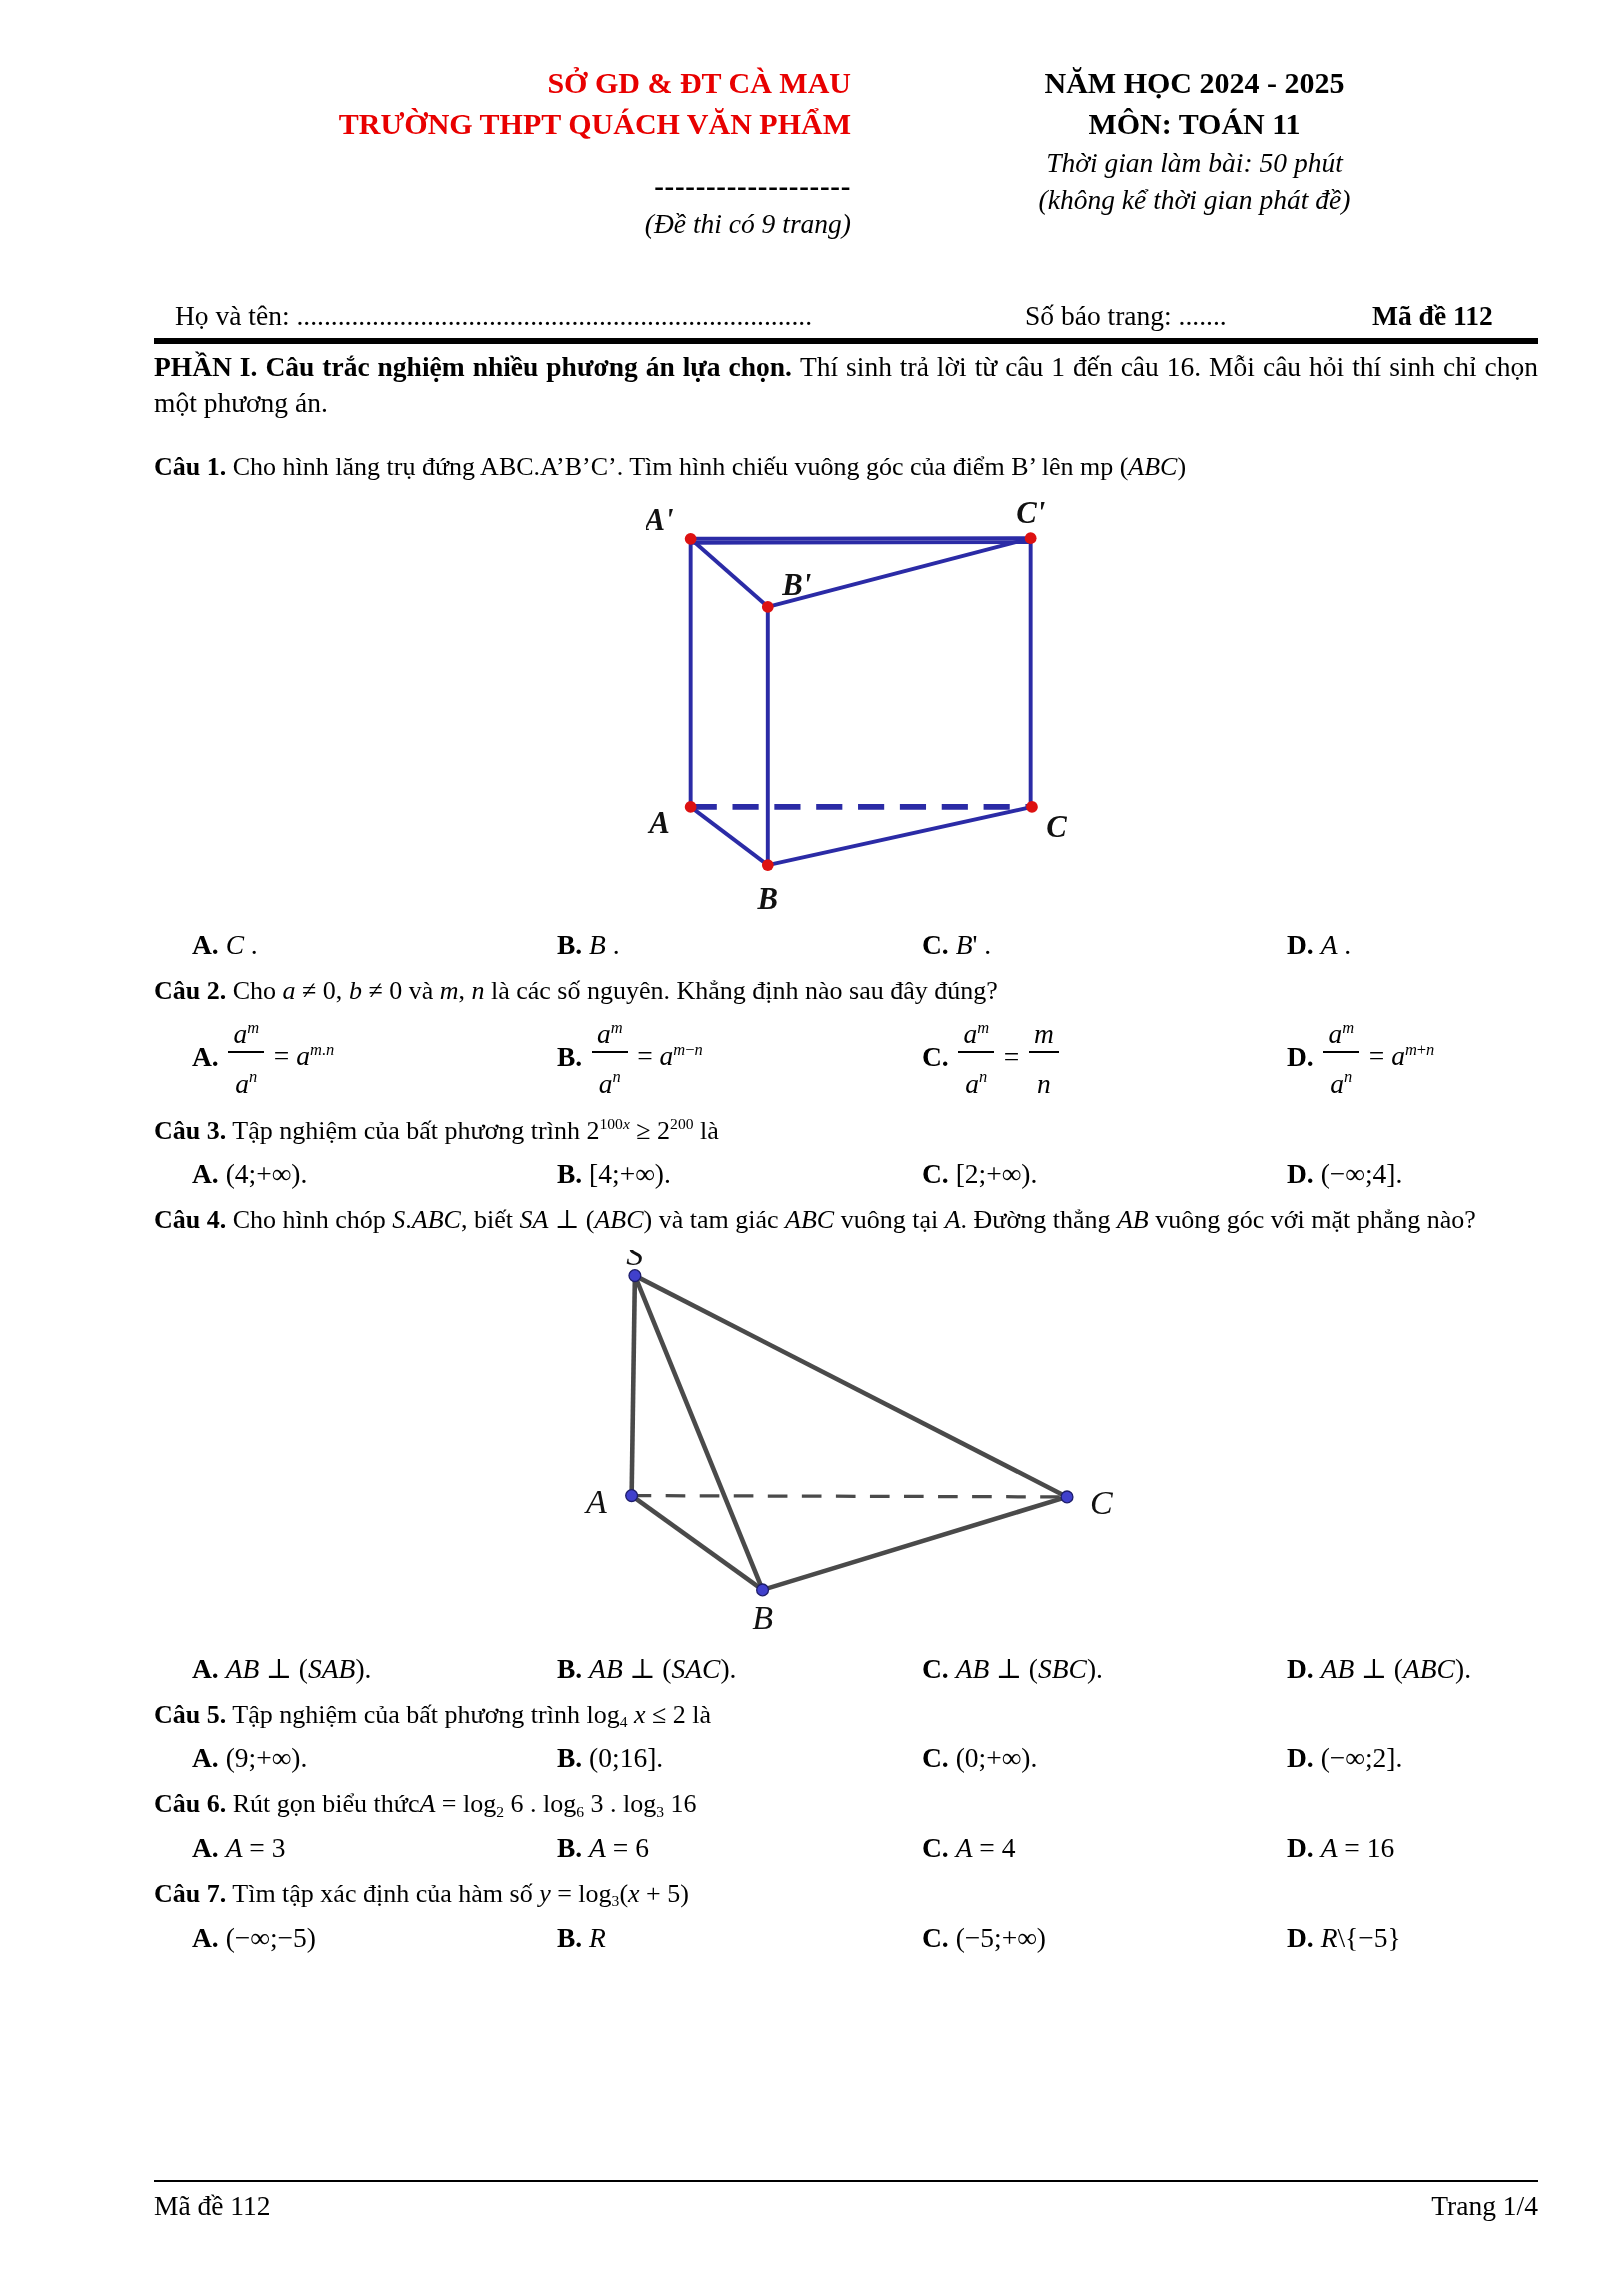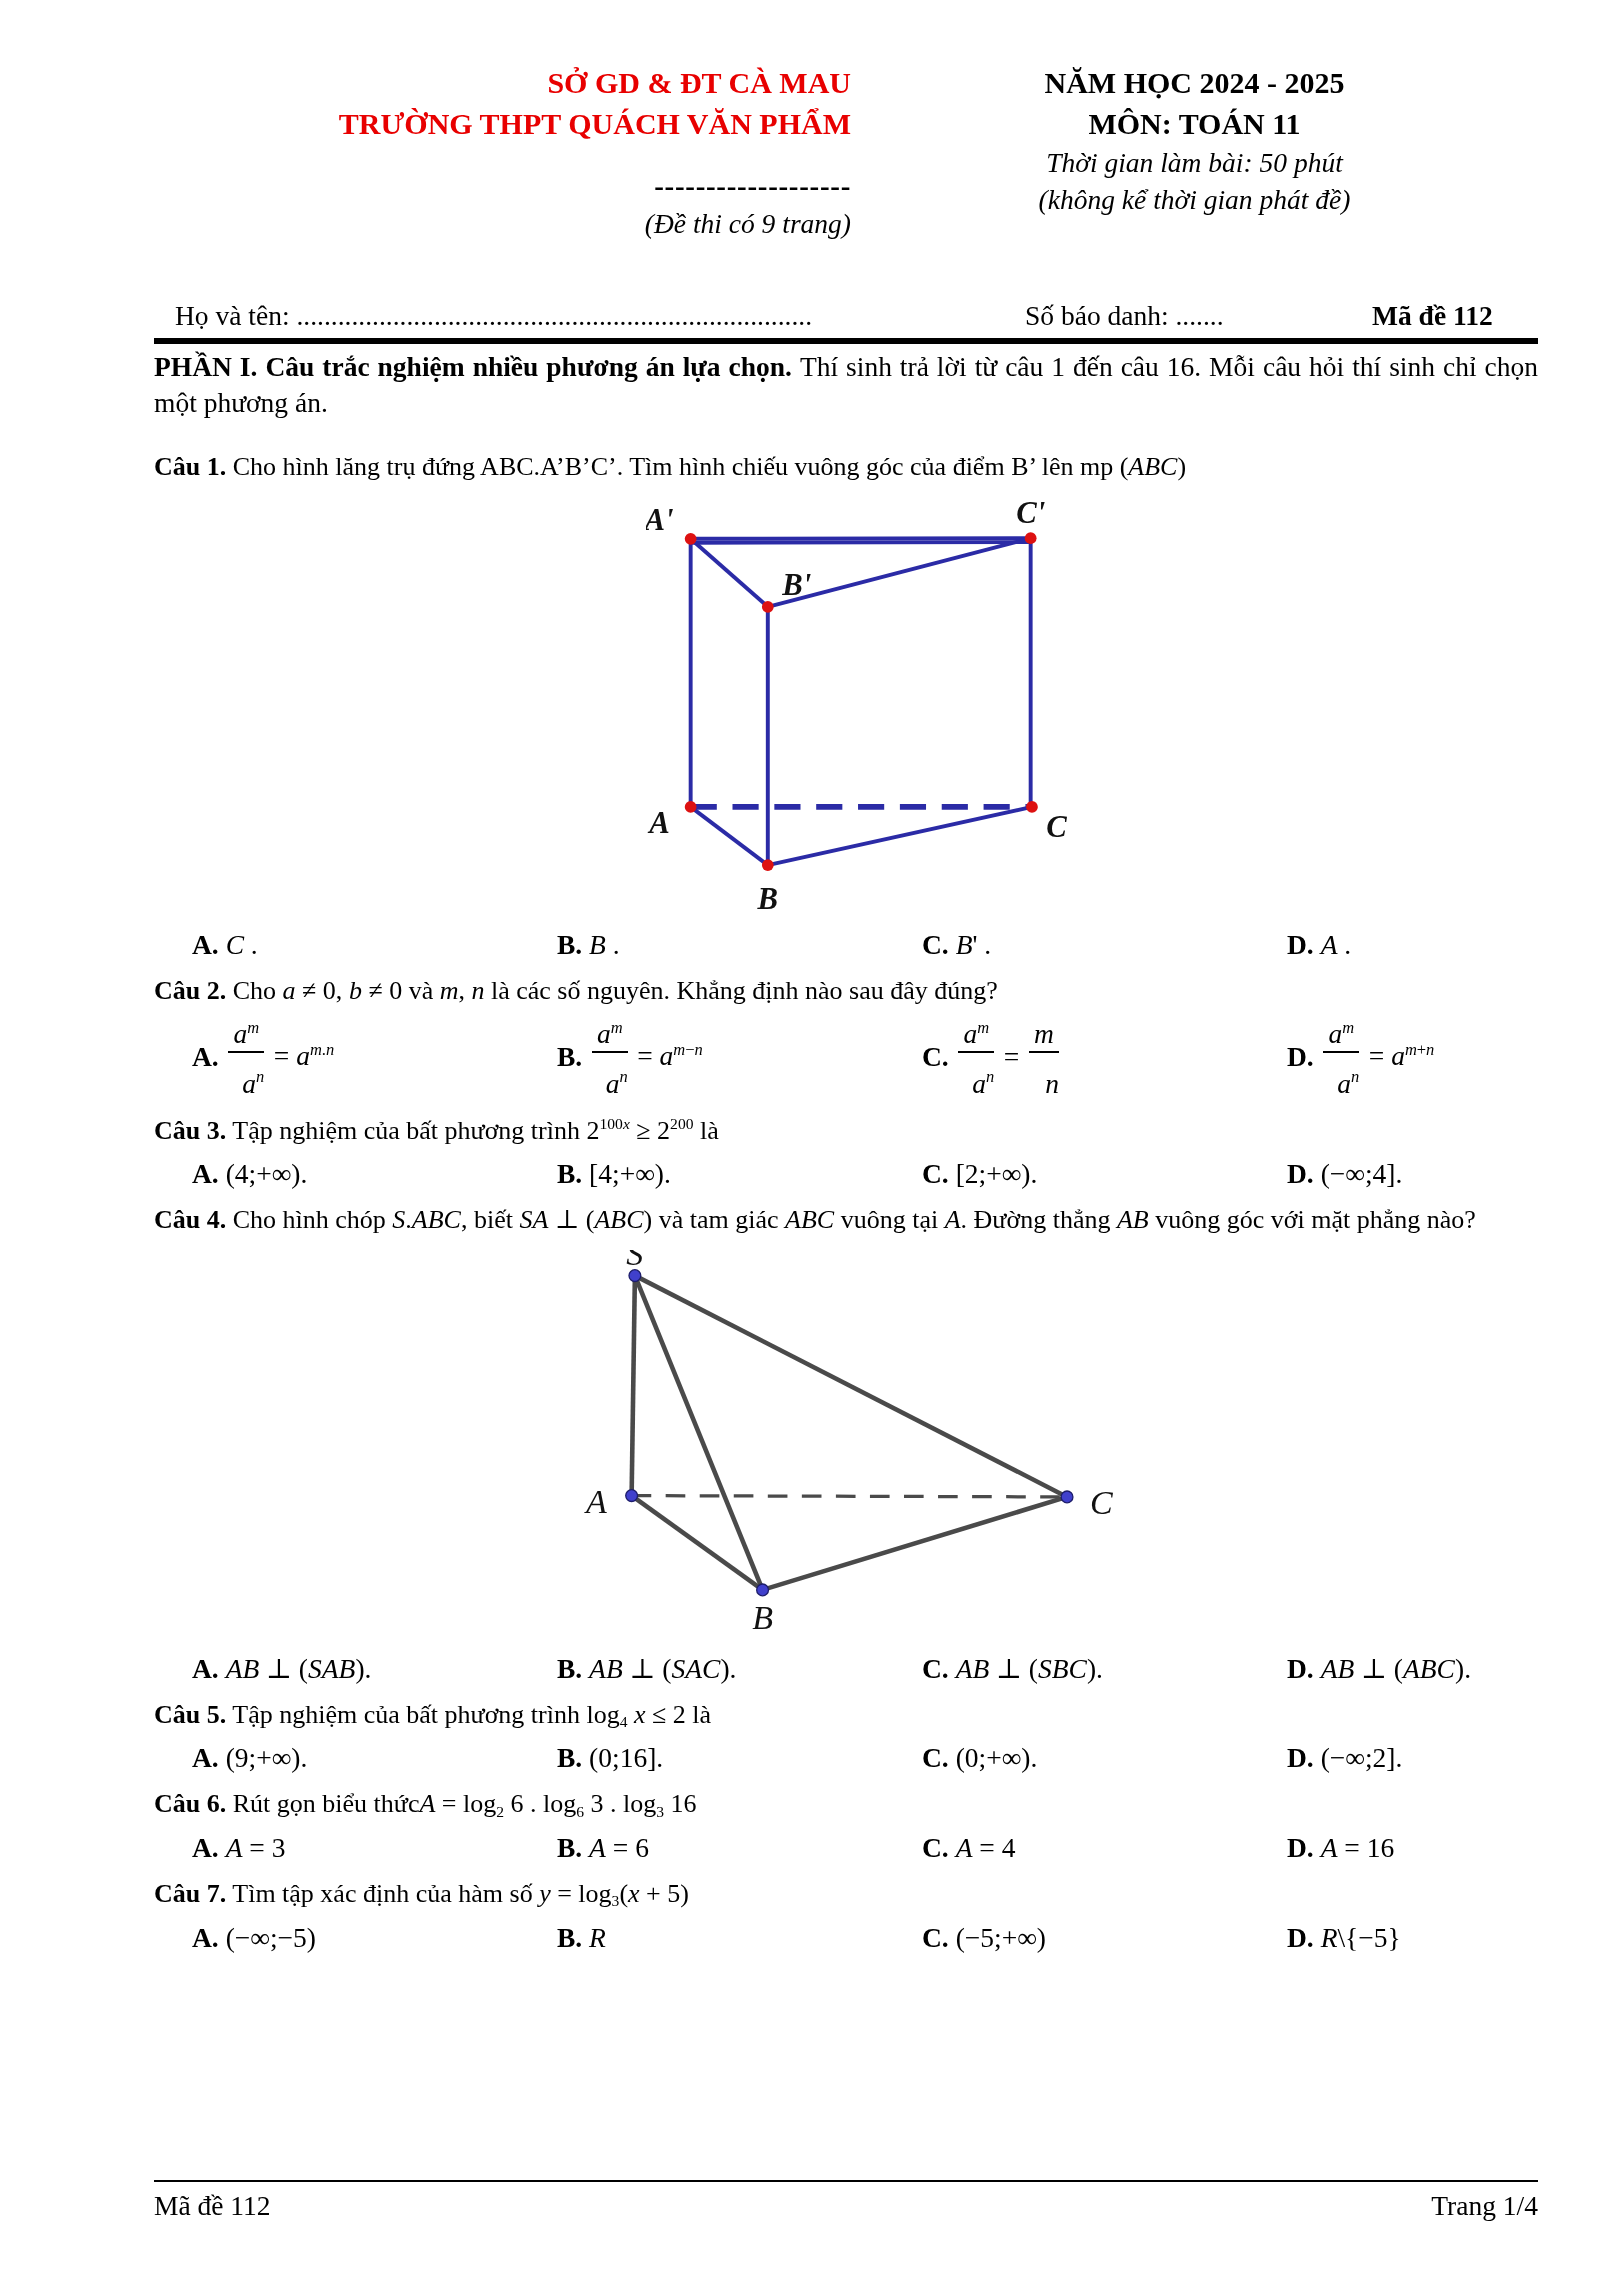--- a/index.html
+++ b/index.html
@@ -30,21 +30,21 @@
   .q{font-size:26px;line-height:37px;margin:9.2px 0 0 0;}
   .qnum{font-weight:bold;}
   .opts{display:grid;grid-template-columns:365px 365px 365px auto;padding-left:38px;
         margin-top:6.5px;font-size:27.5px;line-height:37px;align-items:baseline;}
   .opt{white-space:nowrap;}
   .olabel{font-weight:bold;}
   .math{font-style:normal;}
   .math i{font-style:italic;}
   sup{font-size:60%;line-height:0;vertical-align:baseline;position:relative;top:-0.62em;}
   sub{font-size:60%;line-height:0;vertical-align:baseline;position:relative;top:0.28em;}
-  .frac{display:inline-block;text-align:right;vertical-align:middle;line-height:1.05;margin:3.9px 2.6px;}
+  .frac{display:inline-block;text-align:center;vertical-align:middle;line-height:1.05;margin:3.9px 2.6px;}
   .frac .num{display:block;border-bottom:2px solid #000;padding:0 5.2px 2px;}
   .frac .den{display:block;padding-top:17px;}
   
   .fig{display:block;}
   .fig-prism{margin:9.2px 0 0 492px;}
   .fig-pyr{margin:11.8px 0 0 420px;}
   svg text{font-family:"Liberation Serif","DejaVu Serif",serif;}
   .vlabel{font-size:47px;font-style:italic;font-weight:bold;fill:#111;}
   .plabel{font-size:52px;font-style:italic;fill:#111;}
   
@@ -66,21 +66,21 @@
     <div class="hdr-right">
       <div class="hline">NĂM HỌC 2024 - 2025</div>
       <div class="hline">MÔN: TOÁN 11</div>
       <div class="it">Thời gian làm bài: 50 phút</div>
       <div class="it">(không kể thời gian phát đề)</div>
     </div>
   </div>
 
   <div class="inforow">
     <span class="name"><span>Họ và tên: </span><span>...........................................................................</span></span>
-    <span class="sbd">Số báo danh: .......</span>
+    <span class="sbd">Số báo trang: .......</span>
     <span class="code">Mã đề 112</span>
   </div>
 
   <div class="rule"></div>
 
   <p class="intro"><b>PHẦN I. Câu trắc nghiệm nhiều phương án lựa chọn. </b><span>Thí sinh trả lời từ câu 1 đến câu 16. Mỗi câu hỏi thí sinh chỉ chọn một phương án.</span></p>
 
   <p class="q"><span class="qnum">Câu 1.</span> Cho hình lăng trụ đứng ABC.A’B’C’. Tìm hình chiếu vuông góc của điểm B’ lên mp <span class="math">(<i>ABC</i>)</span></p>
 
   <svg class="fig fig-prism" width="445" height="425" viewBox="990 765 680 650">

